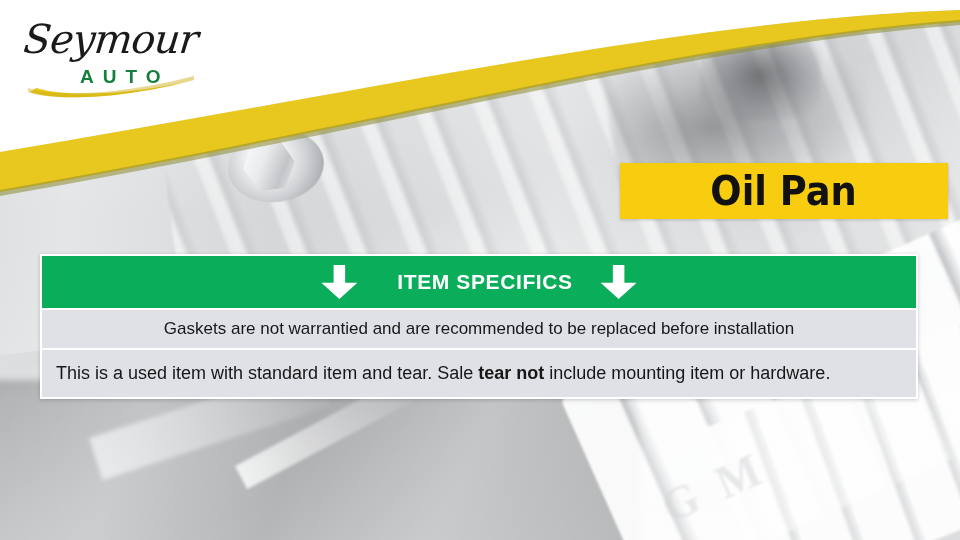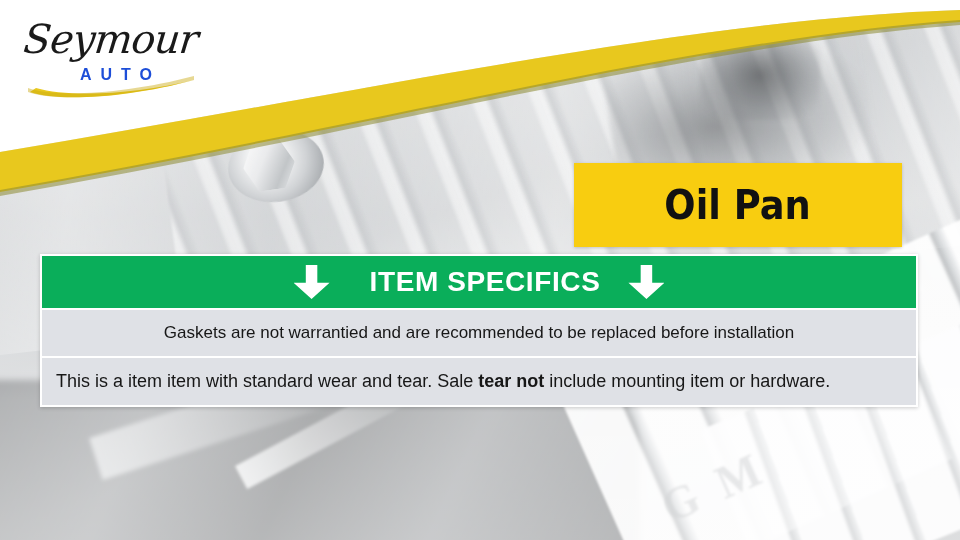--- a/index.html
+++ b/index.html
@@ -192,32 +192,32 @@
     font-style: italic;
     font-size: 40px;
     color: #1a1a1a;
     letter-spacing: -1px;
     transform: skewX(-6deg);
     white-space: nowrap;
   }
   #logo-auto {
     position: absolute; left: 62px; top: 52px;
     font-family: "Liberation Sans", sans-serif;
-    font-size: 16px;
+    font-size: 19px;
     font-weight: bold;
-    color: #1d4ed8;
+    color: #15803d;
     letter-spacing: 9px;
     white-space: nowrap;
   }
 
   
   #title-plate {
     position: absolute;
-    left: 574px; top: 163px;
-    width: 328px; height: 84px;
+    left: 620px; top: 163px;
+    width: 328px; height: 56px;
     background: #f8cd10;
     display: flex;
     align-items: center;
     justify-content: center;
     box-shadow: 0 1px 3px rgba(0,0,0,0.18);
   }
   #title-text {
     font-family: "DejaVu Sans", sans-serif;
     font-weight: bold;
     font-size: 40px;
@@ -239,41 +239,41 @@
     height: 52px;
     background: #0aae5a;
     display: flex;
     align-items: center;
     justify-content: center;
     gap: 28px;
   }
   #specs-header-title {
     font-family: "Liberation Sans", sans-serif;
     font-weight: bold;
-    font-size: 28px;
+    font-size: 21px;
     color: #ffffff;
     letter-spacing: 0.6px;
     white-space: nowrap;
     margin-left: 12px;
   }
   .arrow-down {
     width: 36px; height: 34px;
     background: #ffffff;
     clip-path: polygon(34% 0%, 66% 0%, 66% 52%, 100% 52%, 50% 100%, 0% 52%, 34% 52%);
   }
   .spec-row {
     background: #dfe1e6;
     border-top: 2px solid #ffffff;
     color: #171717;
     font-family: "Liberation Sans", sans-serif;
     display: flex;
     align-items: center;
   }
   #spec-row-1 {
-    height: 48px;
+    height: 40px;
     justify-content: center;
     font-size: 17px;
   }
   #spec-row-2 {
     height: 49px;
     justify-content: flex-start;
     padding-left: 14px;
     font-size: 18px;
   }
   .spec-row b { font-weight: bold; }
@@ -329,18 +329,18 @@
       <div class="arrow-down"></div>
       <div id="specs-header-title">ITEM SPECIFICS</div>
       <div class="arrow-down"></div>
     </div>
 
     <div class="spec-row" id="spec-row-1">
       <span class="nowrap">Gaskets are not warrantied and are recommended to be replaced before installation</span>
     </div>
 
     <div class="spec-row" id="spec-row-2">
-      <span class="nowrap"><span>This is a item item with standard wear and tear. Sale </span><b>tear not</b><span> include mounting item or hardware.</span></span>
+      <span class="nowrap"><span>This is a used item with standard item and tear. Sale </span><b>tear not</b><span> include mounting item or hardware.</span></span>
     </div>
 
   </div>
 
 </div>
 
 </body></html>

